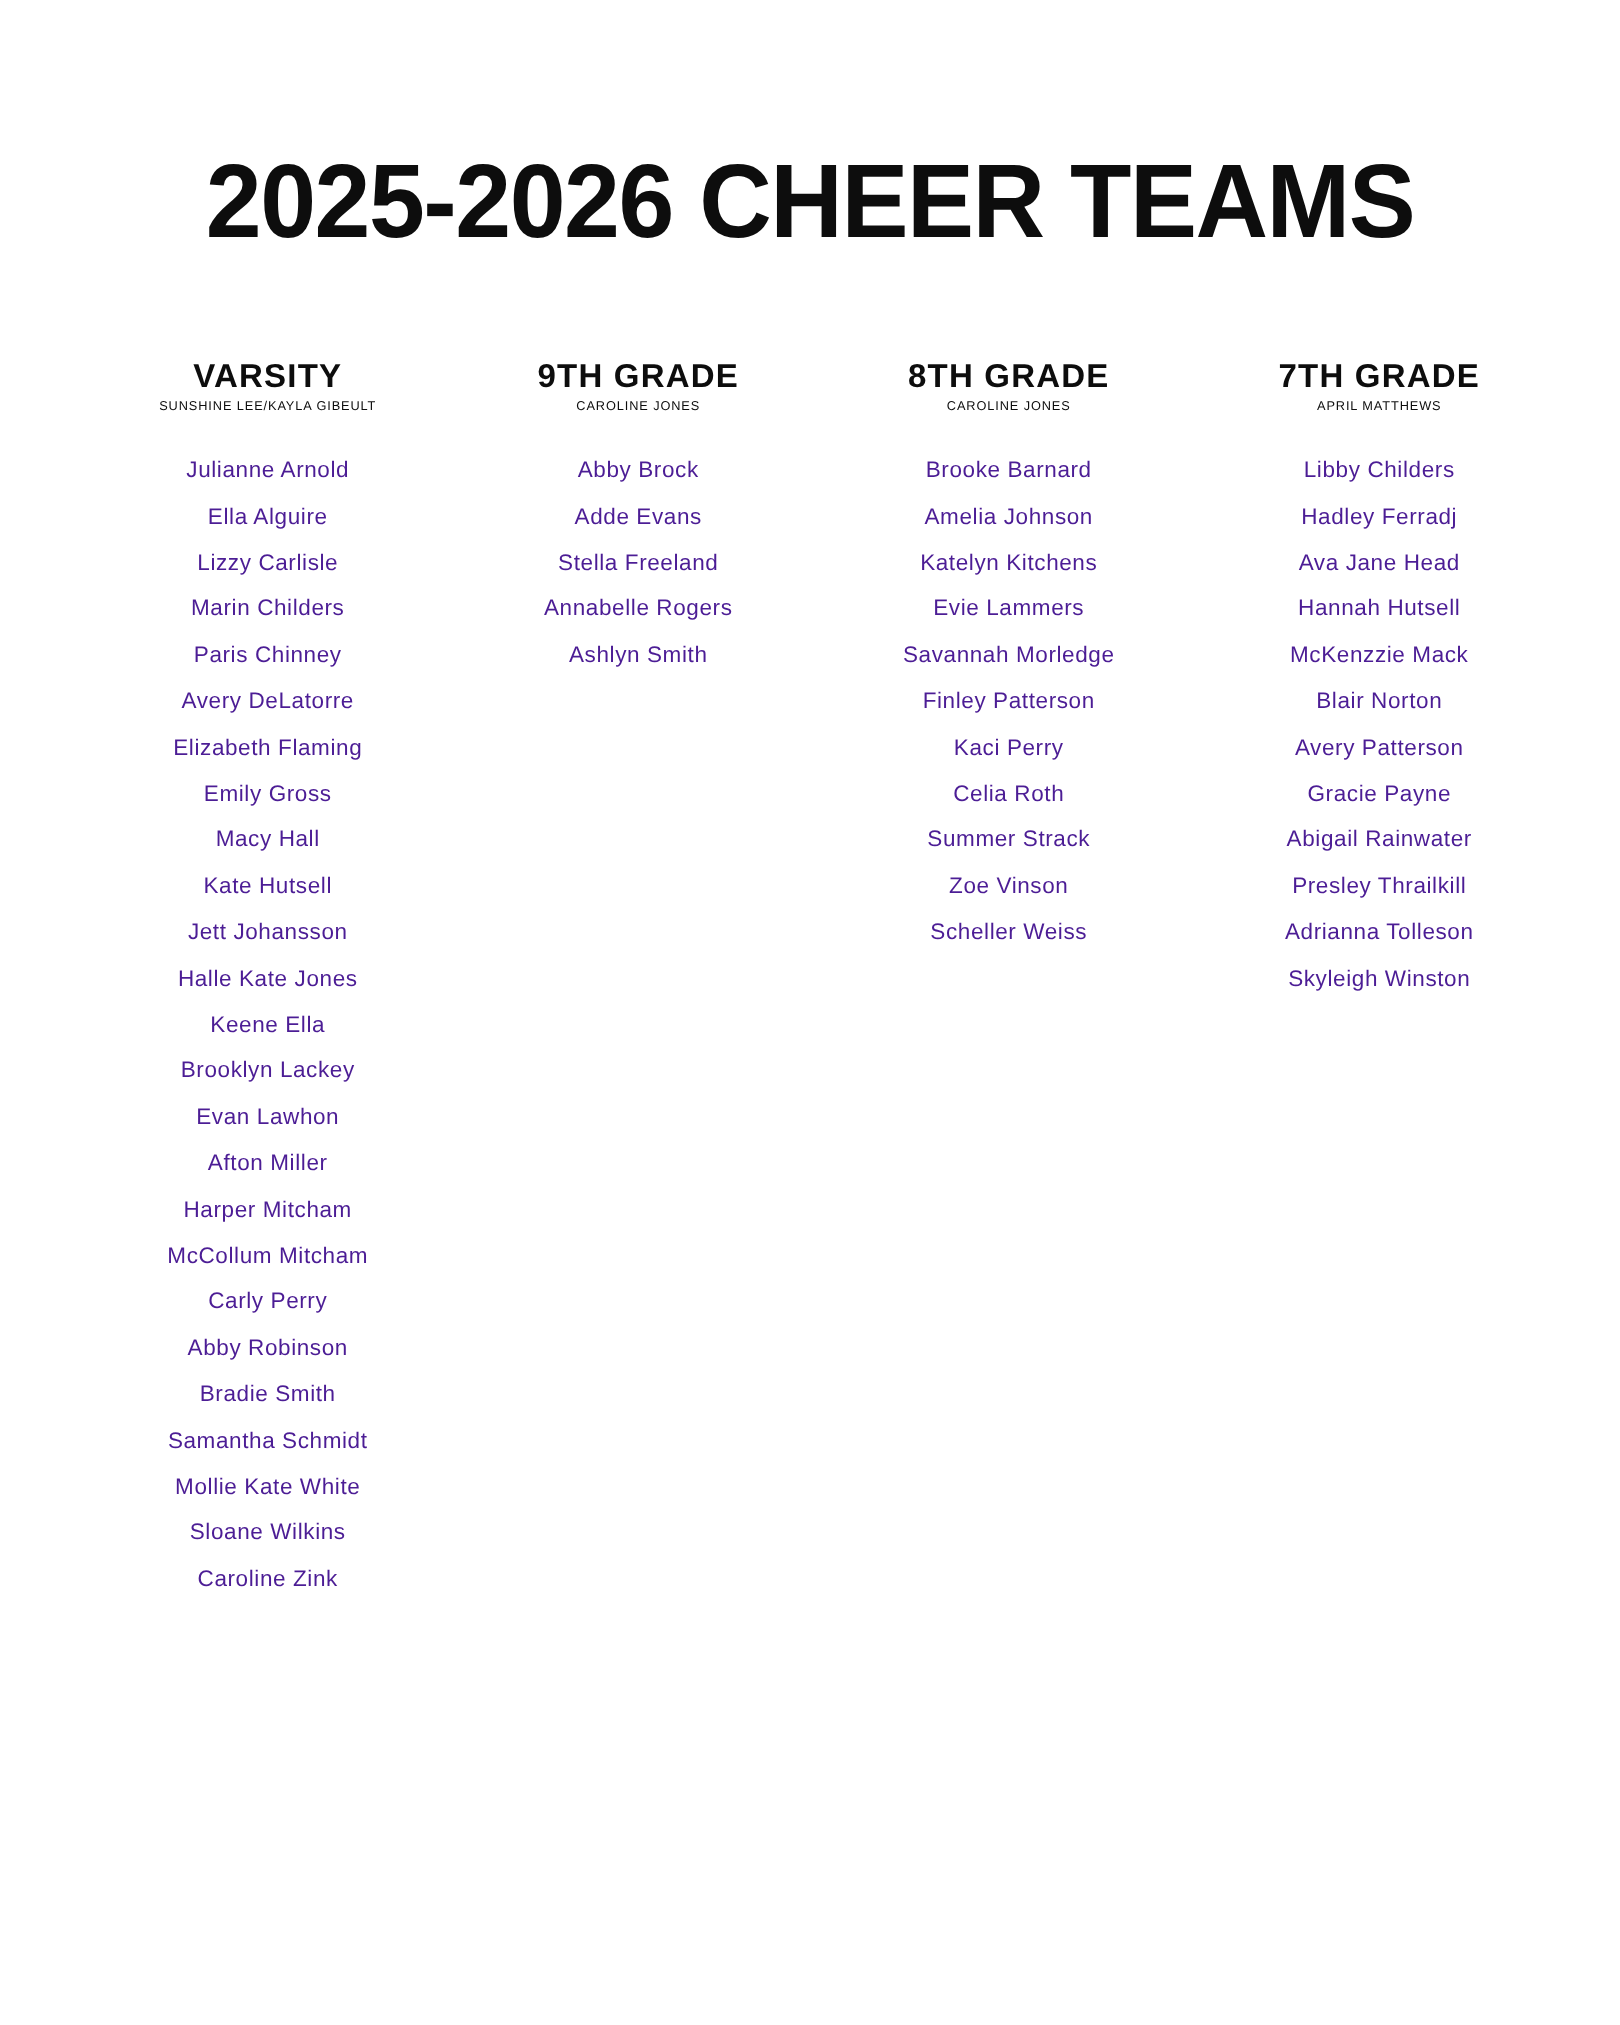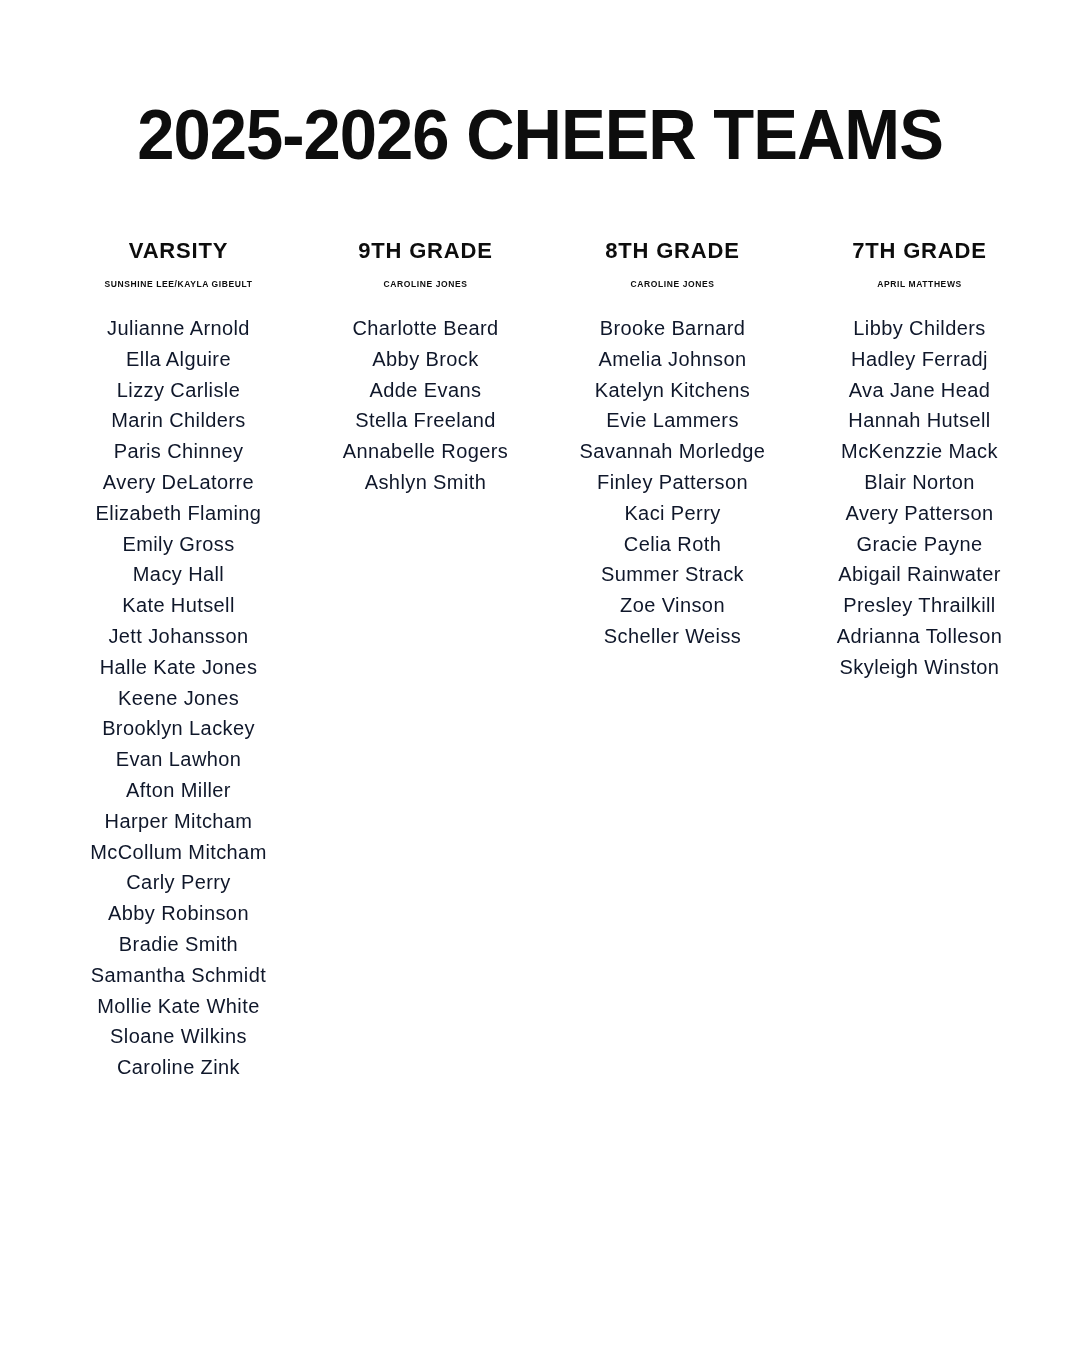--- a/index.html
+++ b/index.html
@@ -39,36 +39,36 @@
     text-align: center;
   }
   .team-name {
     font-size: 22px;
     font-weight: 800;
     letter-spacing: 0.8px;
     color: #0d0d0d;
     line-height: 24px;
   }
   .team-coach {
-    margin-top: 16px;
+    margin-top: 2px;
     font-size: 8.5px;
-    font-weight: 700;
+    font-weight: 400;
     letter-spacing: 0.6px;
     color: #0d0d0d;
   }
   .roster {
     list-style: none;
     margin-top: 24px;
   }
   .roster li {
-    font-size: 20px;
+    font-size: 15px;
     font-weight: 400;
     letter-spacing: 0.4px;
     line-height: 30.8px;
-    color: #0f172a;
+    color: #4c1d95;
     white-space: nowrap;
   }
 </style>
 </head>
 <body>
 
 <div class="page">
   <h1 class="title">2025-2026 CHEER TEAMS</h1>
 
   <div class="teams-grid" id="teams">
@@ -81,41 +81,40 @@
           <li>Lizzy Carlisle</li>
           <li>Marin Childers</li>
           <li>Paris Chinney</li>
           <li>Avery DeLatorre</li>
           <li>Elizabeth Flaming</li>
           <li>Emily Gross</li>
           <li>Macy Hall</li>
           <li>Kate Hutsell</li>
           <li>Jett Johansson</li>
           <li>Halle Kate Jones</li>
-          <li>Keene Jones</li>
+          <li>Keene Ella</li>
           <li>Brooklyn Lackey</li>
           <li>Evan Lawhon</li>
           <li>Afton Miller</li>
           <li>Harper Mitcham</li>
           <li>McCollum Mitcham</li>
           <li>Carly Perry</li>
           <li>Abby Robinson</li>
           <li>Bradie Smith</li>
           <li>Samantha Schmidt</li>
           <li>Mollie Kate White</li>
           <li>Sloane Wilkins</li>
           <li>Caroline Zink</li>
         </ul>
   </section>
 
   <section class="team">
     <h2 class="team-name">9TH GRADE</h2>
     <div class="team-coach">CAROLINE JONES</div>
     <ul class="roster">
-          <li>Charlotte Beard</li>
           <li>Abby Brock</li>
           <li>Adde Evans</li>
           <li>Stella Freeland</li>
           <li>Annabelle Rogers</li>
           <li>Ashlyn Smith</li>
         </ul>
   </section>
 
   <section class="team">
     <h2 class="team-name">8TH GRADE</h2>

